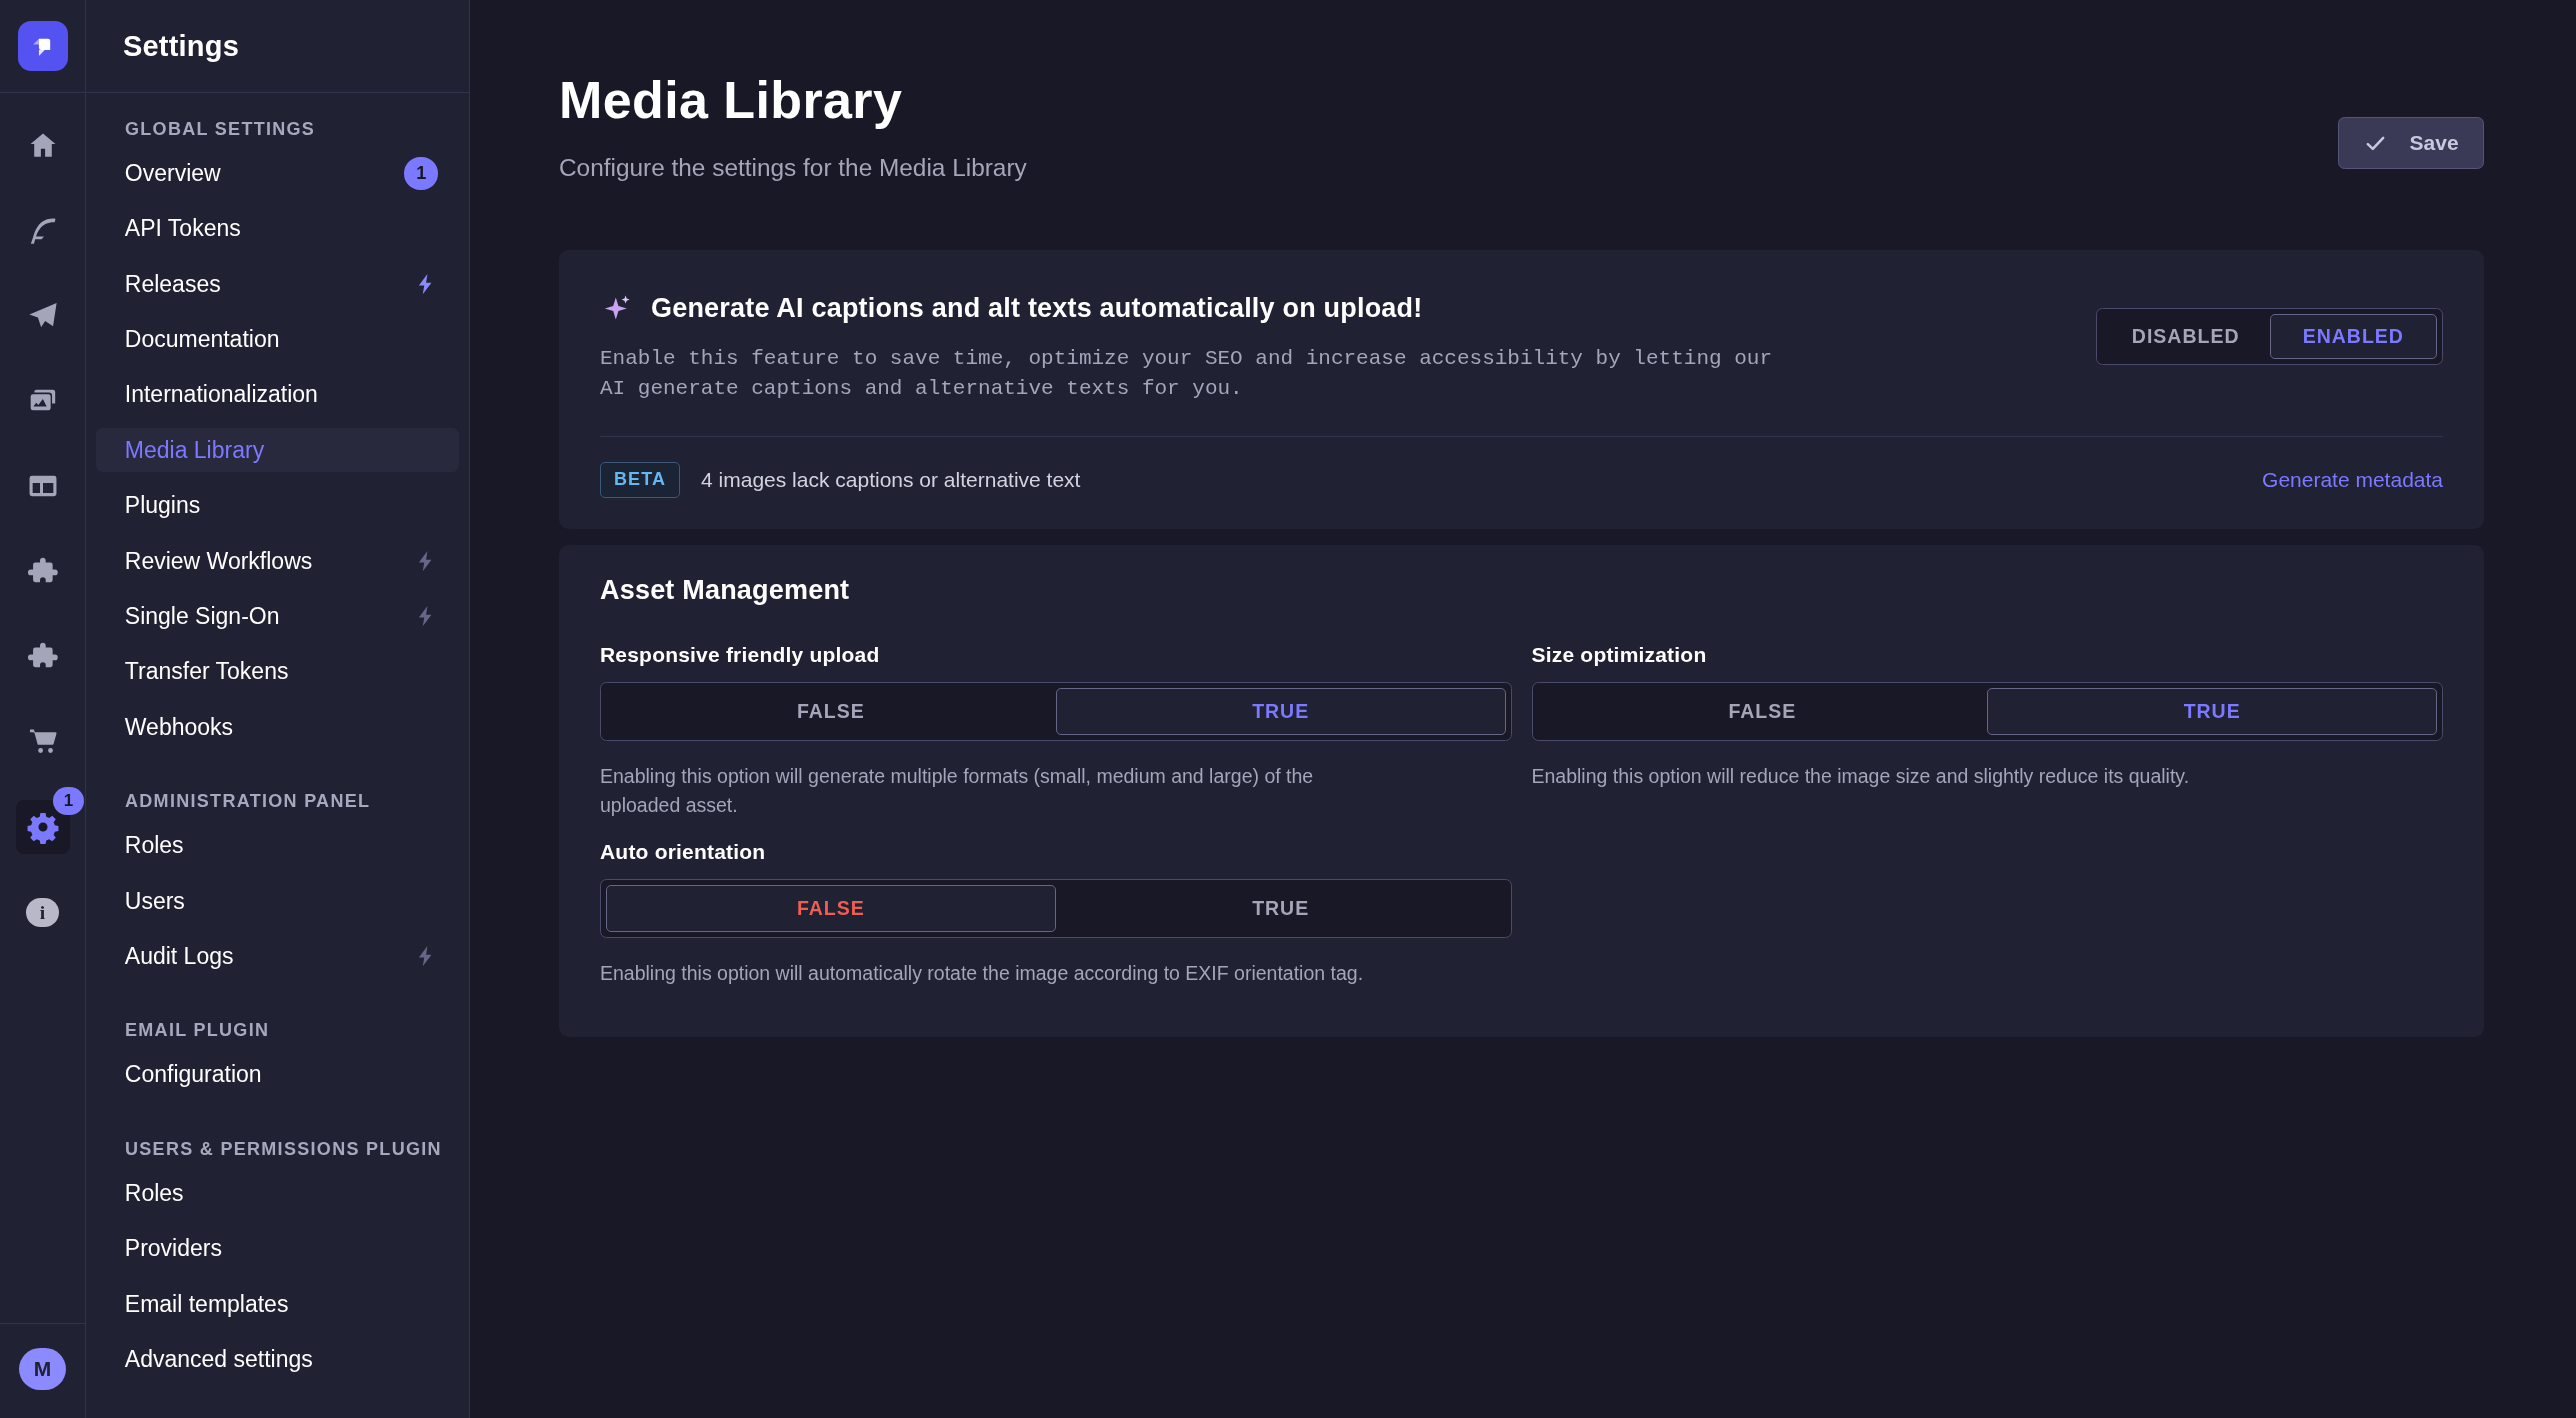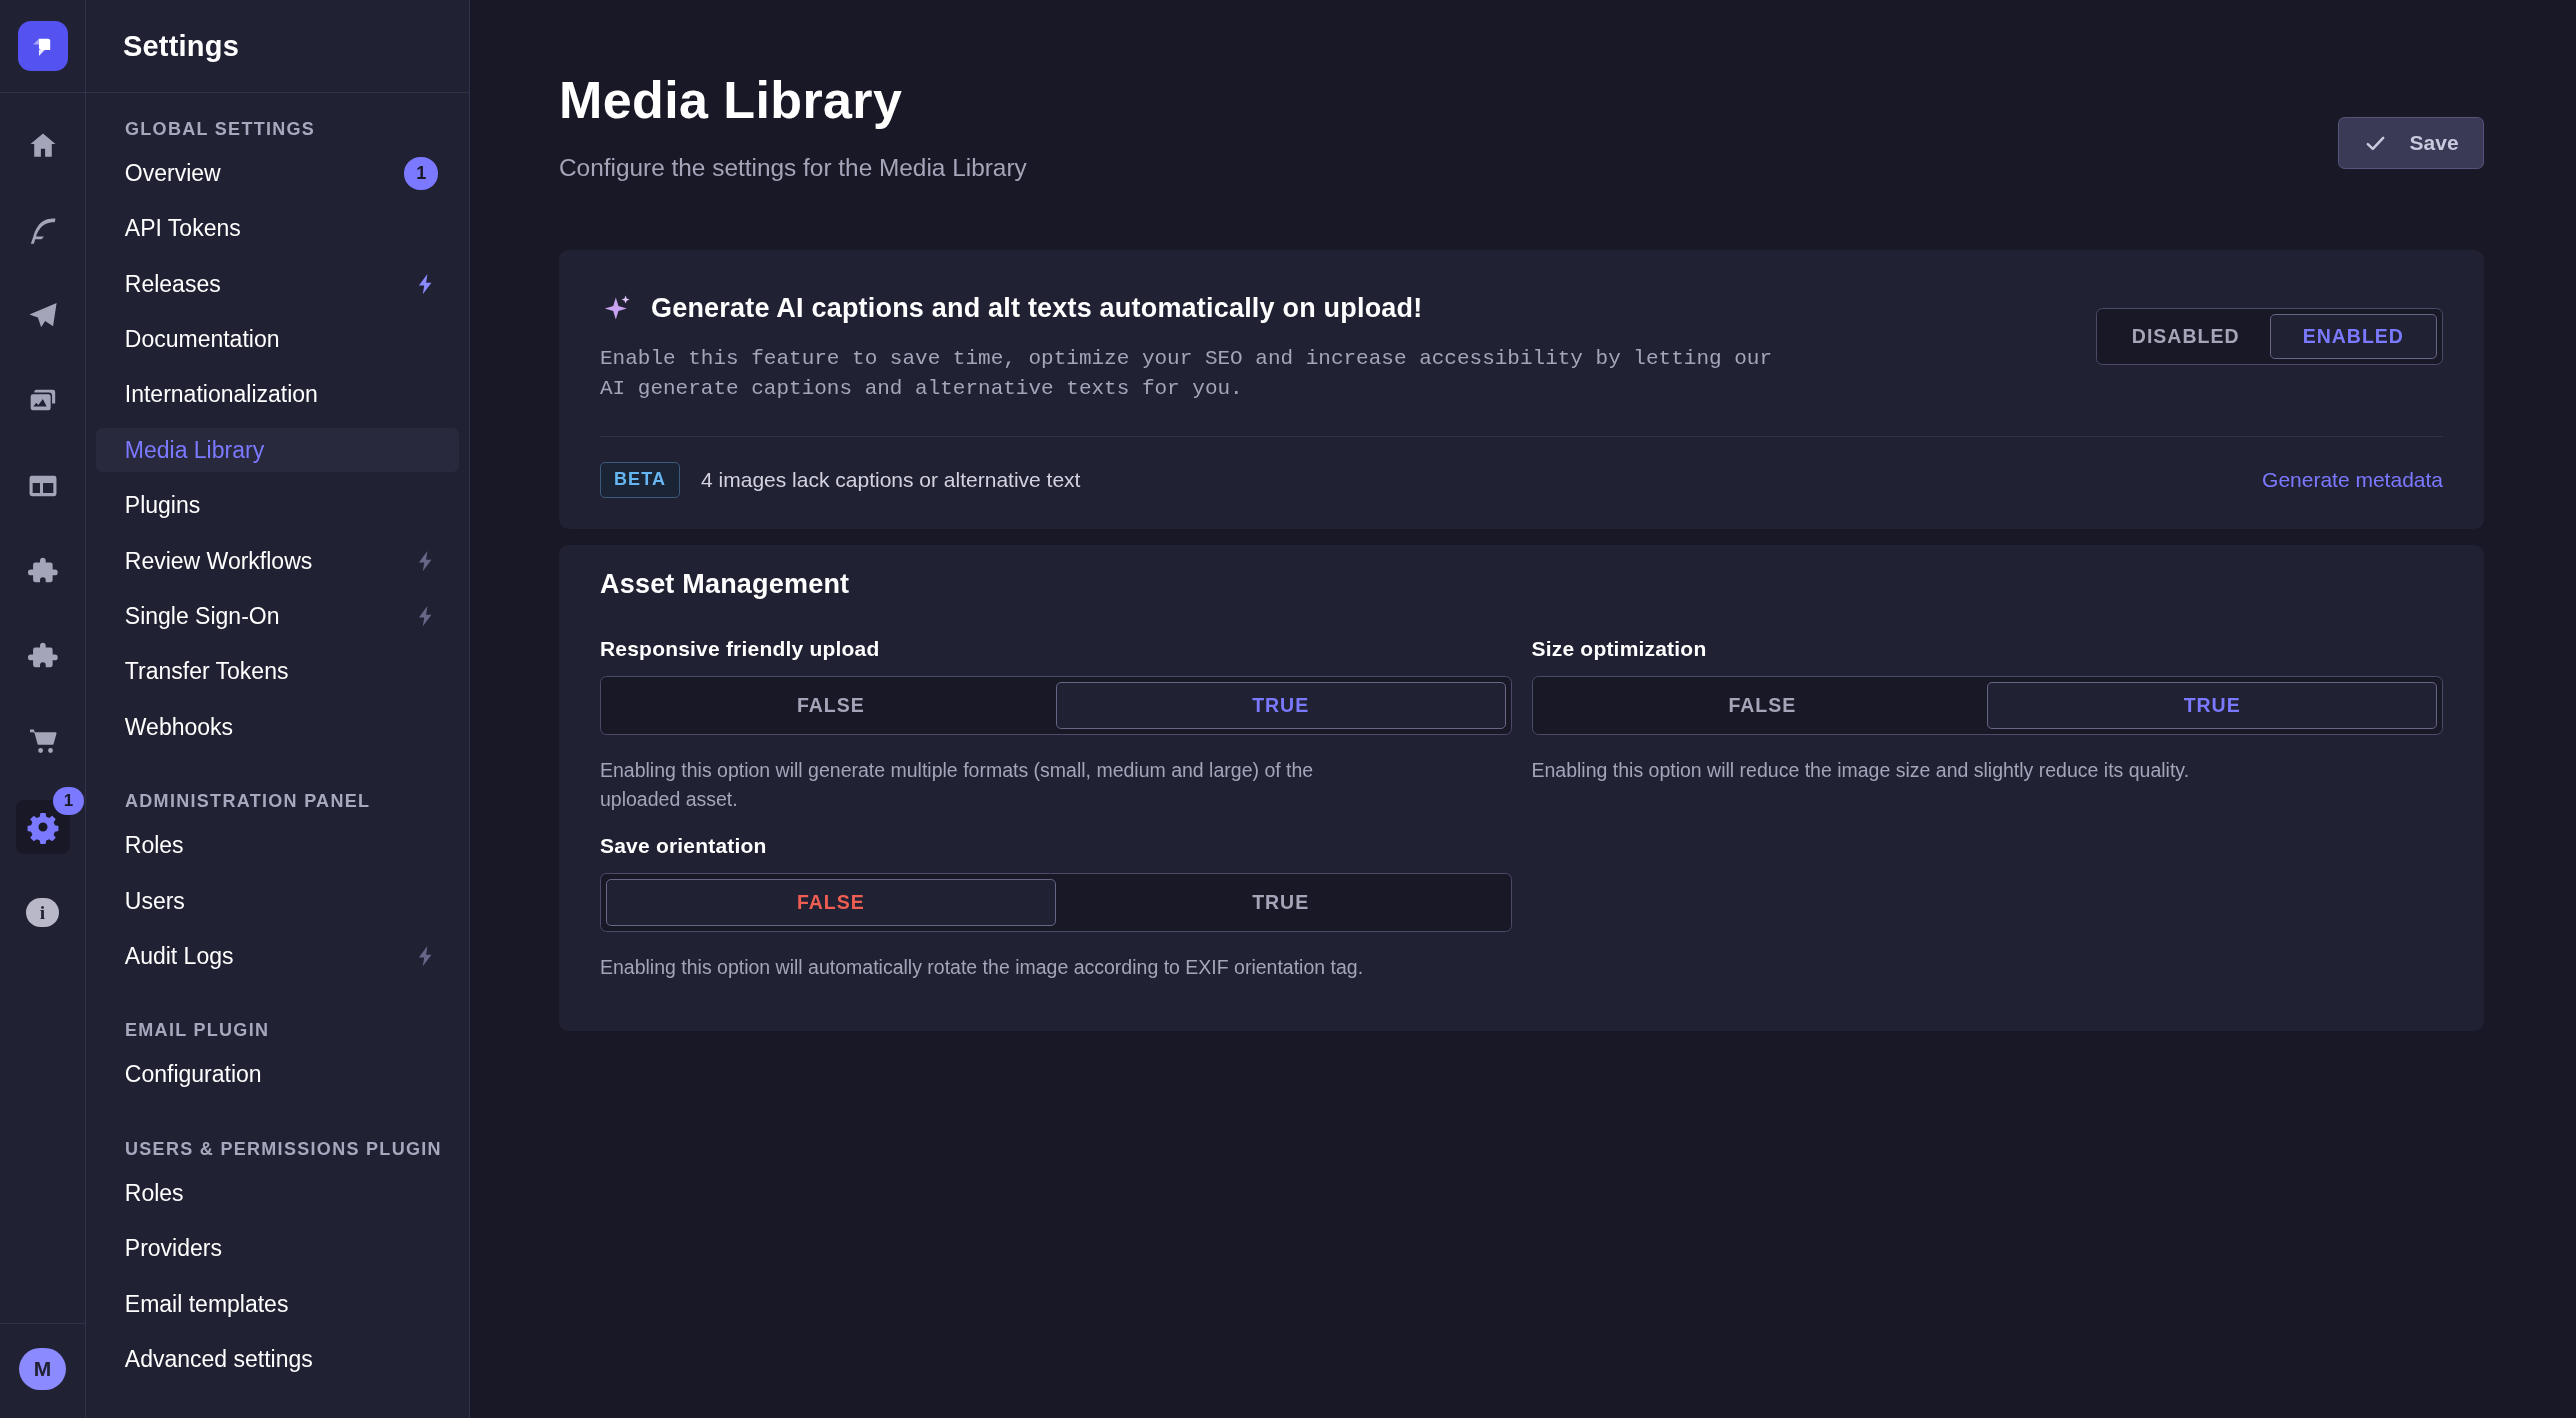--- a/index.html
+++ b/index.html
@@ -89,21 +89,21 @@
   .seg-opt.sel.danger{color:var(--danger);}
 
   .hr{height:1.6px; background:var(--border); margin-top:31px;}
   .beta-row{display:flex; align-items:center; margin-top:24.4px;}
   .beta-badge{height:36px; padding:0 13px; border:1.6px solid #3d5a7d; background:#1b2435; border-radius:4.9px;
     color:var(--beta); font-size:18px; font-weight:bold; letter-spacing:1.1px;
     display:flex; align-items:center;}
   .beta-text{margin-left:21px; font-size:21px; color:#d3d3e0;}
   .gen-link{margin-left:auto; font-size:21px; color:var(--accent); text-decoration:none; cursor:pointer;}
 
-  .asset{margin-top:16.3px; padding:24px 41px 49px;}
+  .asset{margin-top:16.3px; padding:30px 41px 49px;}
   .asset-title{font-size:27px; font-weight:bold; letter-spacing:0.2px;}
   .asset-grid{margin-top:37px; display:grid; grid-template-columns:1fr 1fr; column-gap:37px; row-gap:47px;gap:20px;}
   .field-label{font-size:21px; font-weight:bold; letter-spacing:0.2px;}
   .field .seg{height:59px; margin-top:14.6px;}
   .field-hint{margin-top:21px; font-size:19.5px; line-height:1.5; color:var(--text2); max-width:789px;}
 </style>
 </head>
 <body>
 
 <aside class="rail">
@@ -326,21 +326,21 @@
         </div>
         <div class="field">
           <div class="field-label">Size optimization</div>
           <div class="seg">
             <div class="seg-opt">FALSE</div>
             <div class="seg-opt sel primary">TRUE</div>
           </div>
           <div class="field-hint">Enabling this option will reduce the image size and slightly reduce its quality.</div>
         </div>
         <div class="field">
-          <div class="field-label">Save orientation</div>
+          <div class="field-label">Auto orientation</div>
           <div class="seg">
             <div class="seg-opt sel danger">FALSE</div>
             <div class="seg-opt">TRUE</div>
           </div>
           <div class="field-hint">Enabling this option will automatically rotate the image according to EXIF orientation tag.</div>
         </div>
       </div>
   </section>
 
 </main>

